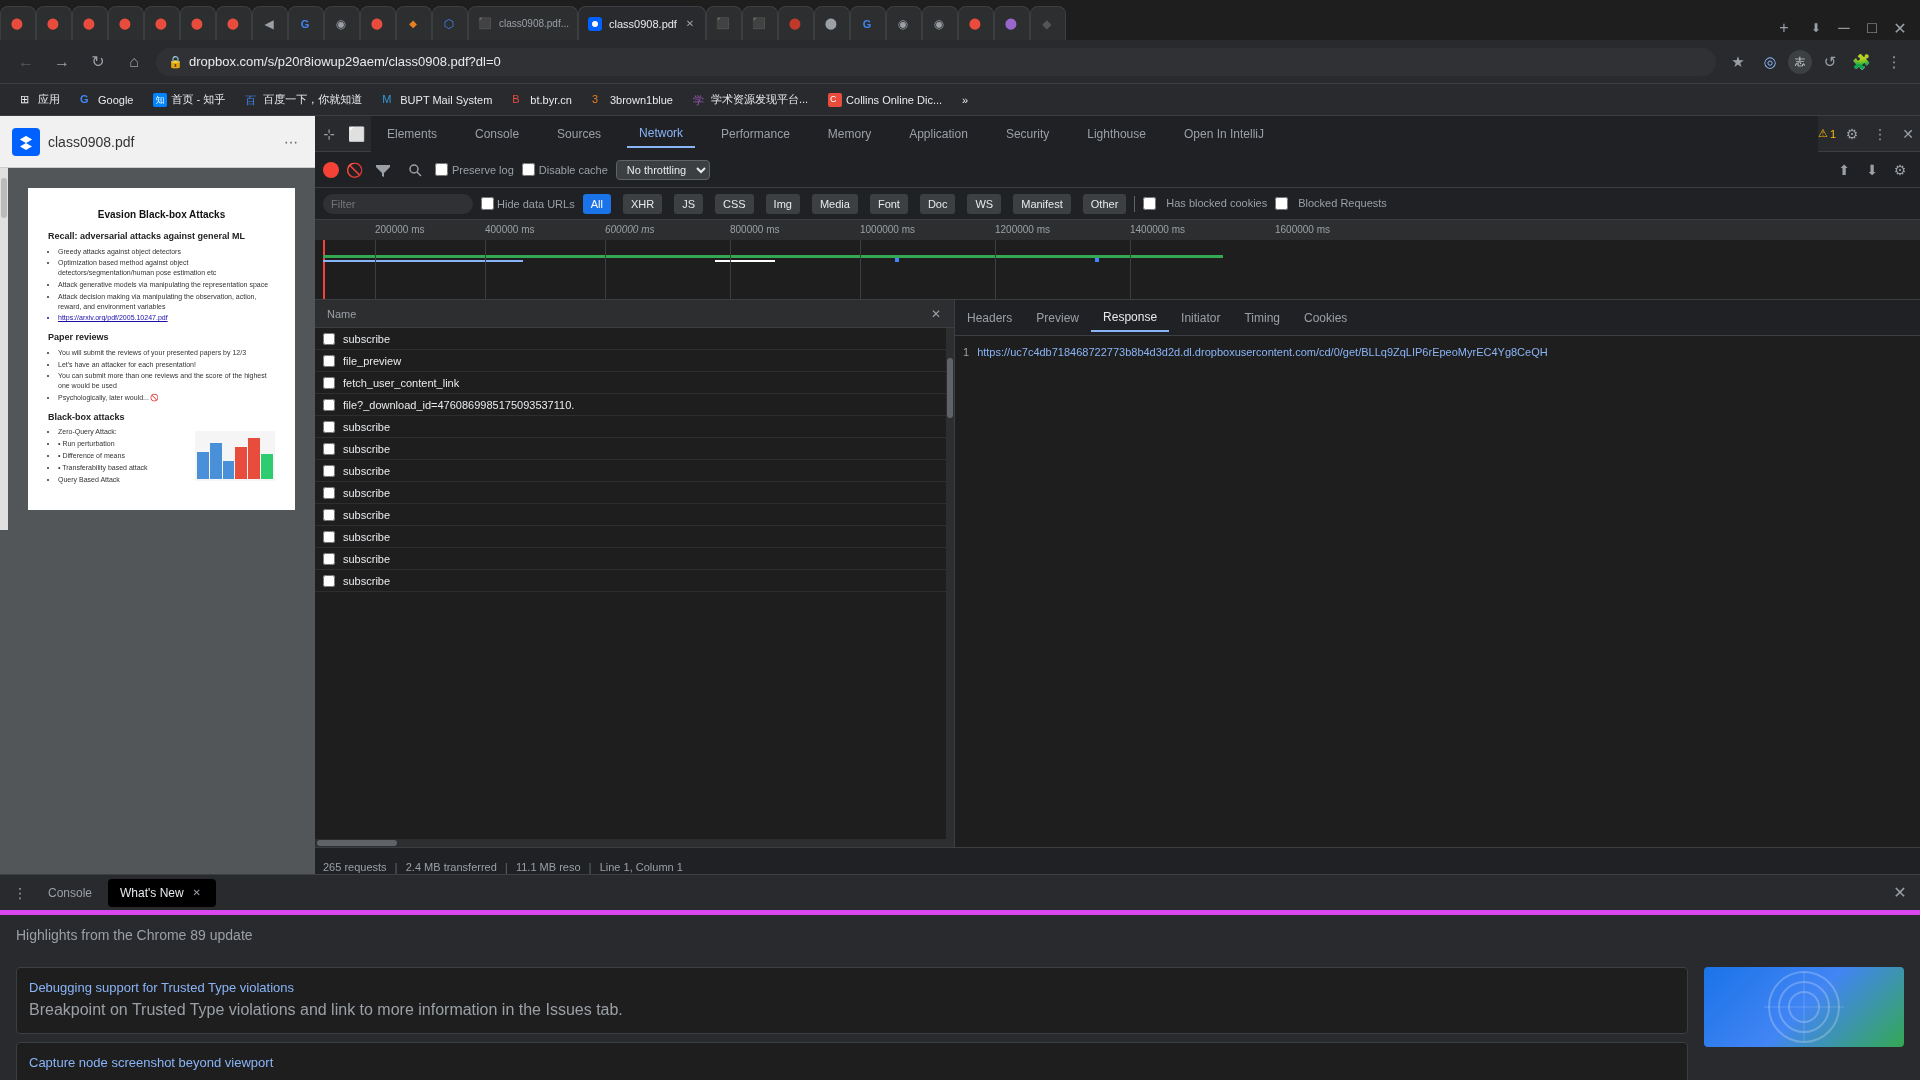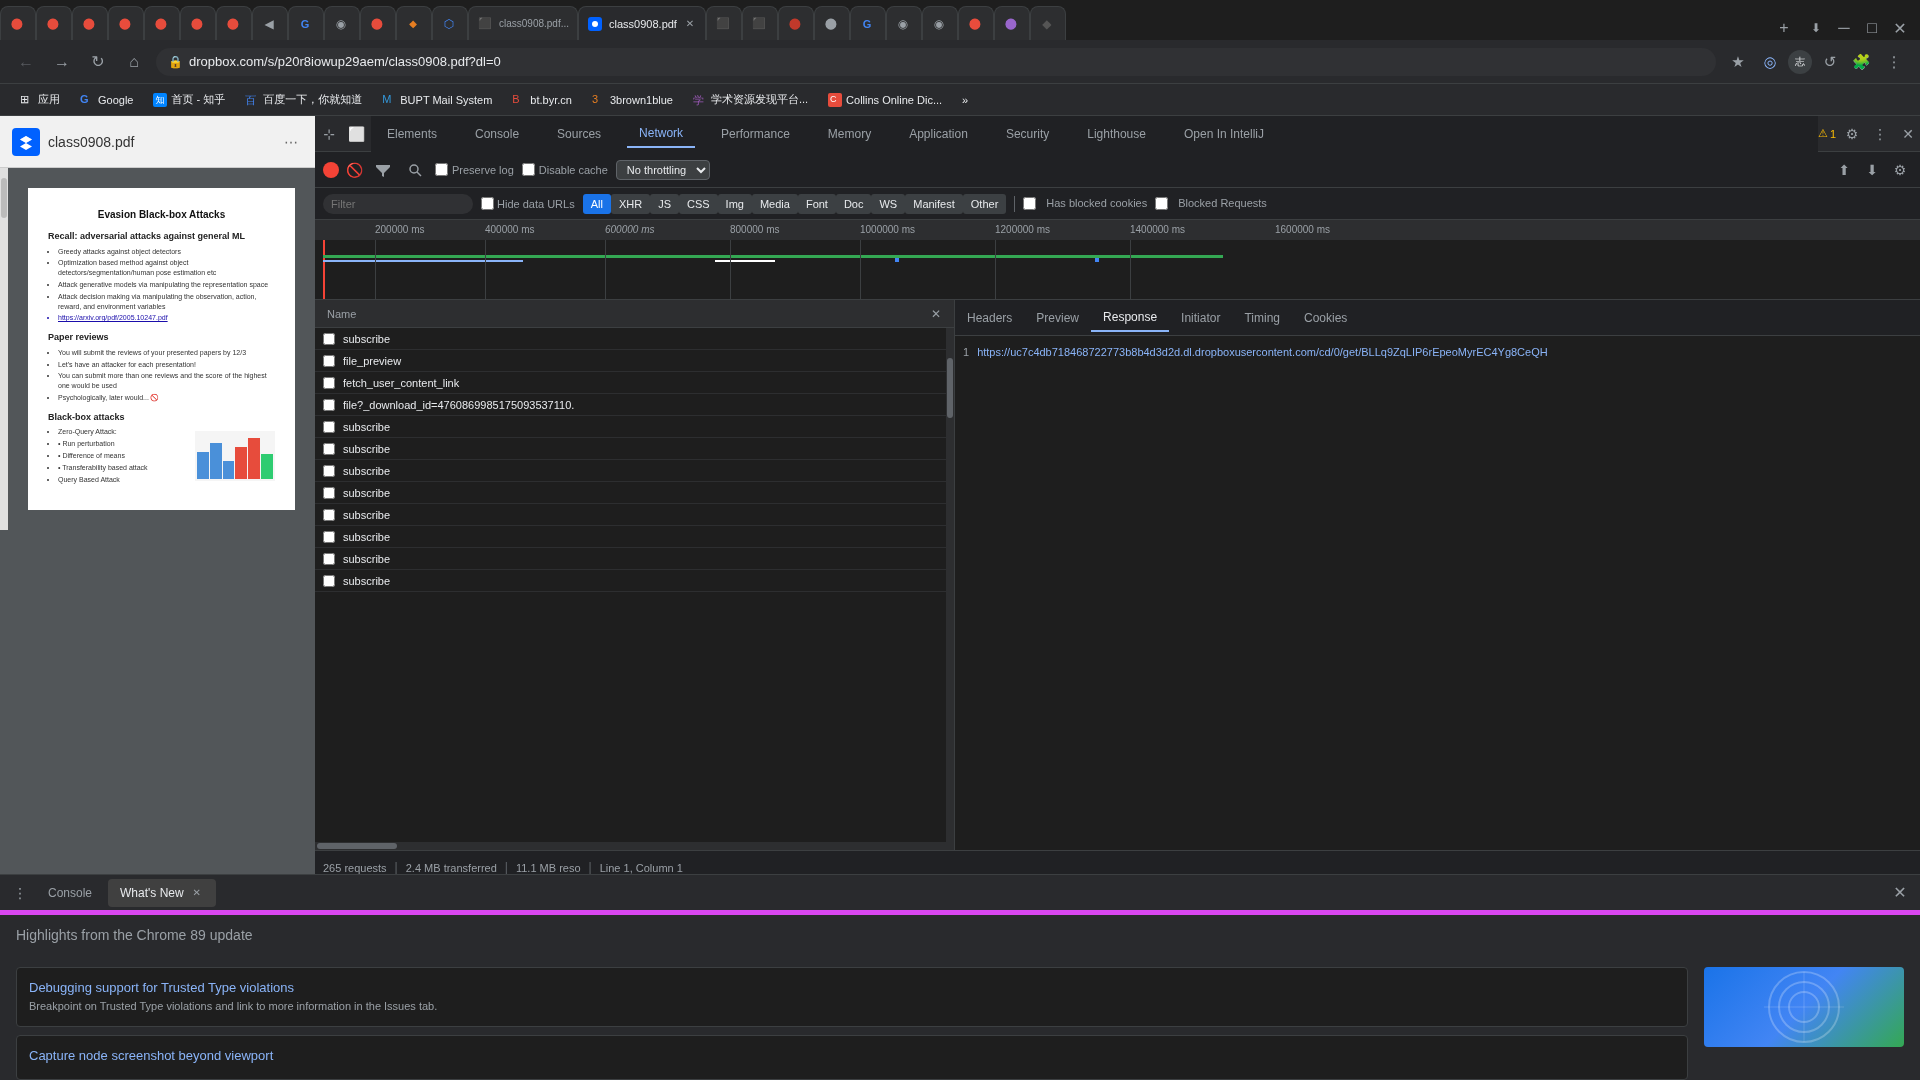--- a/index.html
+++ b/index.html
@@ -79,21 +79,21 @@
     .throttle-selector { background: #3c3f41; border: 1px solid #5f6368; color: #e8eaed; font-size: 11px; padding: 2px 6px; border-radius: 4px; cursor: pointer; }
     .network-toolbar-actions { display: flex; align-items: center; gap: 4px; margin-left: auto; }
     .network-toolbar-actions .icon-btn { width: 24px; height: 24px; display: flex; align-items: center; justify-content: center; color: #9aa0a6; cursor: pointer; font-size: 14px; }
 
     
     .filter-bar { height: 32px; background: #202124; display: flex; align-items: center; padding: 0 8px; gap: 8px; border-bottom: 1px solid #3c3f41; flex-shrink: 0; }
     .filter-input { height: 20px; background: #303134; border: none; color: #e8eaed; font-size: 11px; padding: 0 8px; border-radius: 10px; width: 150px; outline: none; }
     .filter-checkbox-label { display: flex; align-items: center; gap: 3px; color: #9aa0a6; font-size: 11px; cursor: pointer; }
     .filter-type-btn { height: 20px; padding: 0 8px; border-radius: 3px; cursor: pointer; font-size: 11px; color: #e8eaed; background: #3c4043; border: none; white-space: nowrap; }
     .filter-type-btn.active { background: #1a73e8; color: white; }
-    .filter-type-btns { display: flex; align-items: center; gap: 0; }
+    .filter-type-btns { display: flex; align-items: center; gap: 12px; }
     .filter-divider { width: 1px; height: 16px; background: #5f6368; }
     .has-blocked-label { display: flex; align-items: flex-start; gap: 10px; color: #9aa0a6; font-size: 11px; cursor: pointer; }
 
     
     .timeline-area { height: 80px; background: #1e1e1e; border-bottom: 1px solid #3c3f41; flex-shrink: 0; display: flex; flex-direction: column; overflow: hidden; }
     .timeline-ruler { height: 20px; background: #2d2e30; display: flex; align-items: center; padding: 0 8px; gap: 0; position: relative; }
     .timeline-tick { position: absolute; color: #9aa0a6; font-size: 10px; top: 4px; }
     .timeline-graph { flex: 1; background: #1e1e1e; position: relative; overflow: hidden; }
     .timeline-marker { position: absolute; width: 2px; background: #f44336; top: 0; height: 100%; }
 
@@ -116,41 +116,41 @@
     .request-detail { flex: 1; display: flex; flex-direction: column; overflow: hidden; background: #1e1e1e; }
     .request-detail-tabs { height: 36px; background: #202124; display: flex; align-items: center; border-bottom: 1px solid #3c3f41; flex-shrink: 0; }
     .request-detail-tab { height: 28px; padding: 0 12px; display: flex; align-items: center; cursor: pointer; color: #9aa0a6; font-size: 12px; }
     .request-detail-tab.active { color: #e8eaed; border-bottom: 2px solid #8ab4f8; }
     .request-detail-content { flex: 1; overflow: auto; padding: 8px; }
     .response-url { font-size: 11px; color: #8ab4f8; word-break: break-all; }
     .response-line-num { color: #9aa0a6; font-size: 11px; margin-right: 8px; flex-shrink: 0; }
     .response-line { display: flex; align-items: flex-start; padding: 2px 0; }
 
     
-    .network-status-bar { height: 24px; background: #202124; display: flex; align-items: flex-end; padding: 0 8px; gap: 8px; border-top: 1px solid #3c3f41; flex-shrink: 0; }
+    .network-status-bar { height: 24px; background: #202124; display: flex; align-items: flex-start; padding: 13px 8px; gap: 8px; border-top: 1px solid #3c3f41; flex-shrink: 0; }
     .network-status-text { color: #9aa0a6; font-size: 11px; }
     .network-status-divider { color: #5f6368; }
 
     
     .devtools-bottom { height: 36px; background: #292a2d; display: flex; align-items: center; padding: 0 8px; gap: 4px; border-top: 1px solid #3c3f41; flex-shrink: 0; }
     .devtools-bottom-tab { height: 28px; padding: 0 12px; display: flex; align-items: center; gap: 6px; cursor: pointer; color: #9aa0a6; font-size: 12px; border-radius: 4px; white-space: nowrap; }
-    .devtools-bottom-tab.active { background: #404040; color: #e8eaed; }
+    .devtools-bottom-tab.active { background: #000000; color: #e8eaed; }
     .devtools-bottom-tab .close-icon { width: 14px; height: 14px; display: flex; align-items: center; justify-content: center; font-size: 10px; color: #9aa0a6; }
     .devtools-bottom-menu { width: 24px; height: 24px; display: flex; align-items: center; justify-content: center; color: #9aa0a6; cursor: pointer; font-size: 14px; }
     .devtools-bottom-close { width: 24px; height: 24px; display: flex; align-items: center; justify-content: center; color: #9aa0a6; cursor: pointer; font-size: 16px; margin-left: auto; }
 
     
     .whats-new-panel { background: #292a2d; border-top: 5px solid #d946ef; display: flex; flex-direction: column; overflow: hidden; }
     .whats-new-header { padding: 12px 16px 8px; }
     .whats-new-title { font-size: 14px; color: #9aa0a6; }
     .whats-new-content { flex: 1; overflow: auto; padding: 16px 16px 16px; display: flex; gap: 16px; }
     .whats-new-items { flex: 1; display: flex; flex-direction: column; gap: 8px; }
     .whats-new-item { padding: 12px; border: 1px solid #3c3f41; border-radius: 4px; background: #1e1e1e; cursor: pointer; }
     .whats-new-item-title { color: #8ab4f8; font-size: 13px; margin-bottom: 4px; }
-    .whats-new-item-desc { color: #9aa0a6; font-size: 11px; line-height: 1.4; }
+    .whats-new-item-desc { color: #9aa0a6; font-size: 16px; line-height: 1.4; }
     .whats-new-image { width: 200px; height: 80px; background: linear-gradient(135deg, #1a73e8 0%, #4285f4 50%, #34a853 100%); border-radius: 4px; flex-shrink: 0; display: flex; align-items: center; justify-content: center; overflow: hidden; }
     .whats-new-image svg { opacity: 0.6; }
 
     
     ::-webkit-scrollbar { width: 8px; height: 8px; }
     ::-webkit-scrollbar-track { background: #2d2e30; }
     ::-webkit-scrollbar-thumb { background: #5f6368; border-radius: 4px; }
 
     .devtools-top-bar { height: 36px; background: #292a2d; display: flex; align-items: center; border-bottom: 1px solid #3c3f41; flex-shrink: 0; }
     .devtools-top-icon { width: 28px; height: 28px; display: flex; align-items: center; justify-content: center; color: #9aa0a6; cursor: pointer; font-size: 14px; }

